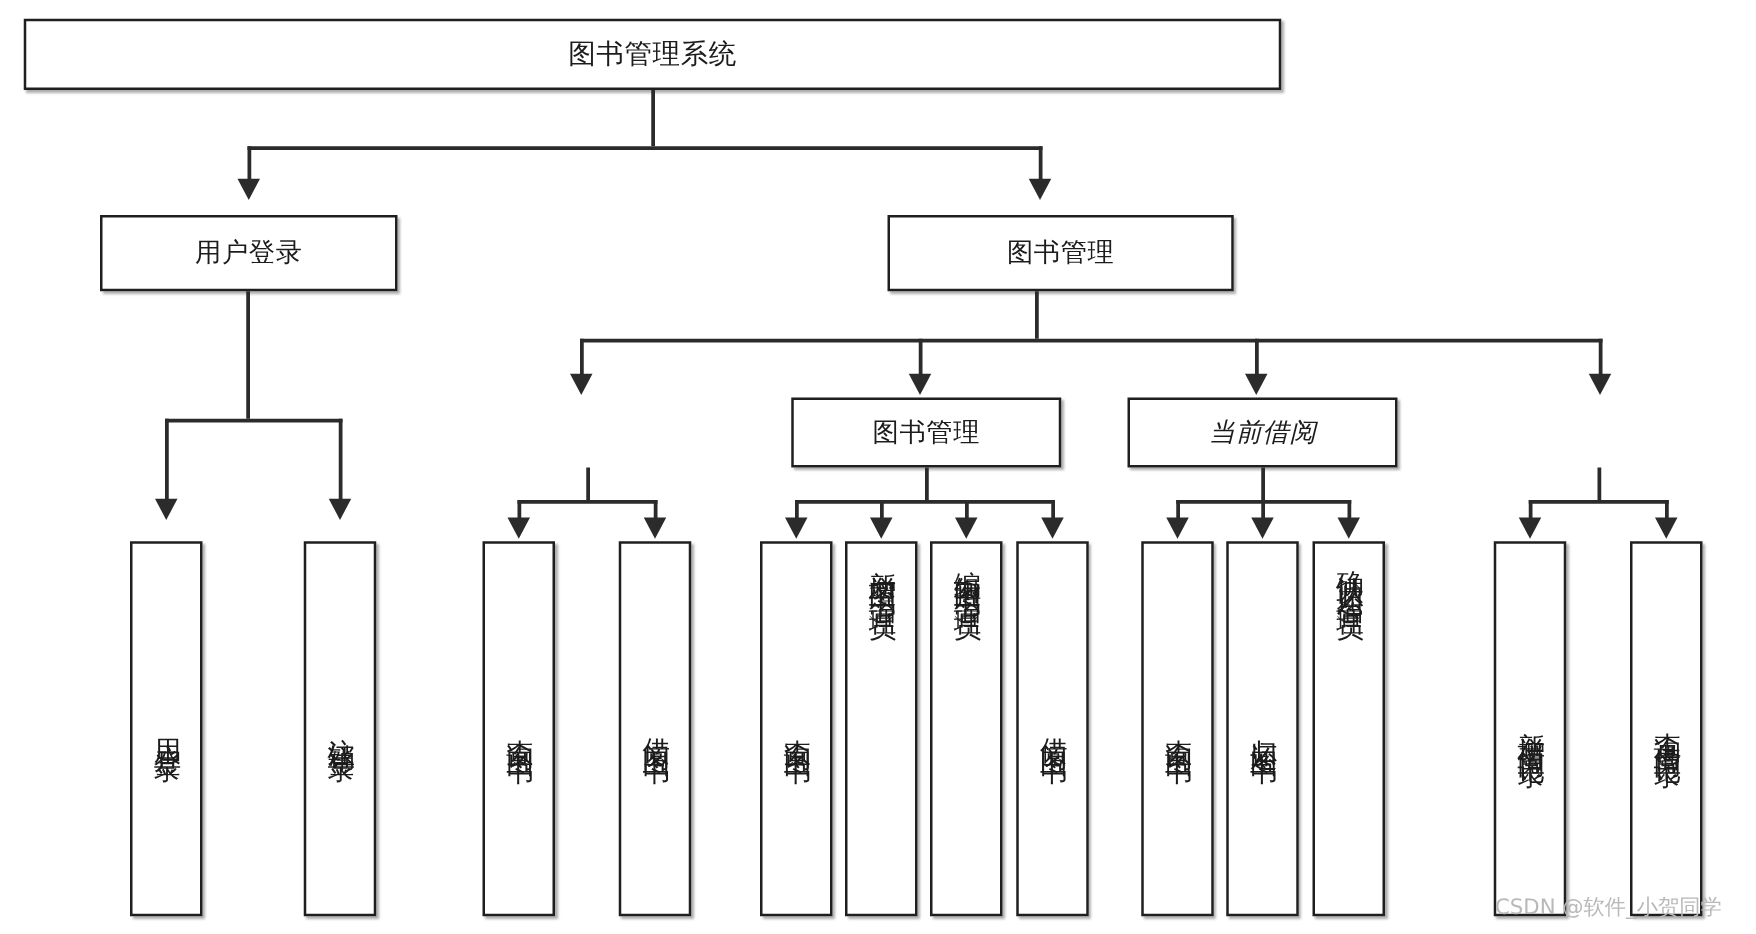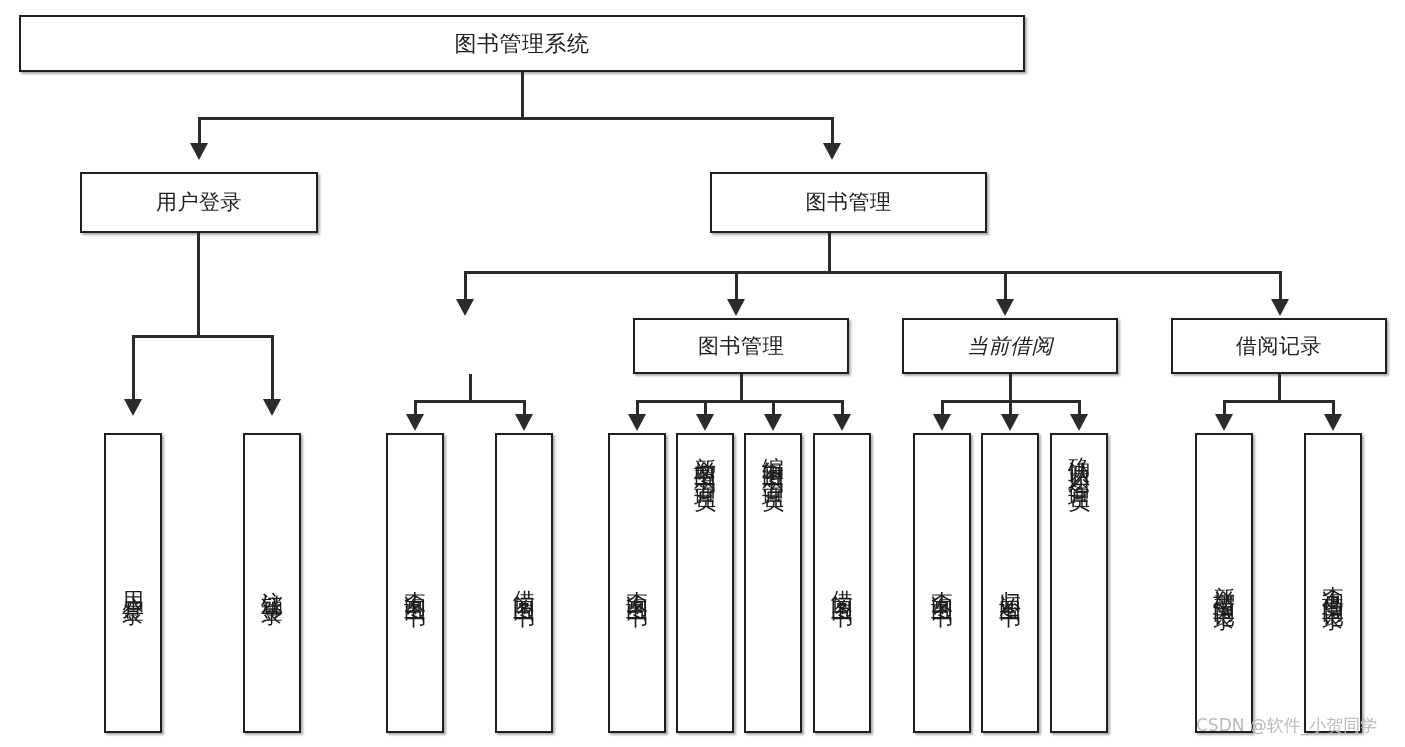--- a/index.html
+++ b/index.html
@@ -123,23 +123,20 @@
   <div class="arrow" style="left:727px; top:299px;"></div>
   <div class="arrow" style="left:996px; top:299px;"></div>
   <div class="arrow" style="left:1271px; top:299px;"></div>
 
   <div class="node" style="left:633px; top:318px; width:216px; height:56px;">
     <span class="label">图书管理</span>
   </div>
   <div class="node" style="left:902px; top:318px; width:216px; height:56px;font-style:italic;">
     <span class="label">当前借阅</span>
   </div>
-  <div class="node" style="left:1171px; top:318px; width:216px; height:56px;">
-    <span class="label">借阅记录</span>
-  </div>
 
   <div class="vline" style="left:469px; top:374px; height:26px;"></div>
   <div class="hline" style="left:414px; top:400px; width:112px;"></div>
   <div class="vline" style="left:414px; top:400px; height:16px;"></div>
   <div class="vline" style="left:523px; top:400px; height:16px;"></div>
   <div class="arrow" style="left:406px; top:414px;"></div>
   <div class="arrow" style="left:515px; top:414px;"></div>
 
   <div class="vline" style="left:740px; top:374px; height:26px;"></div>
   <div class="hline" style="left:636px; top:400px; width:208px;"></div>

